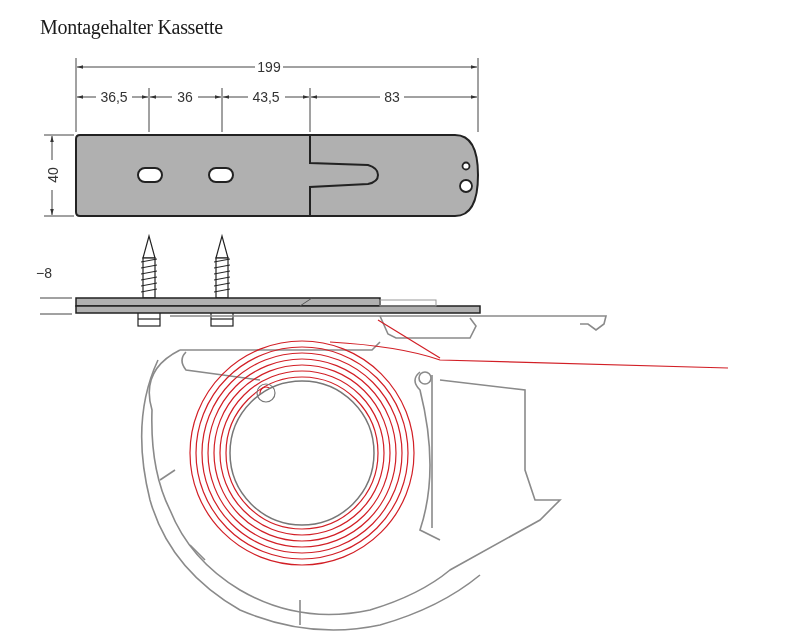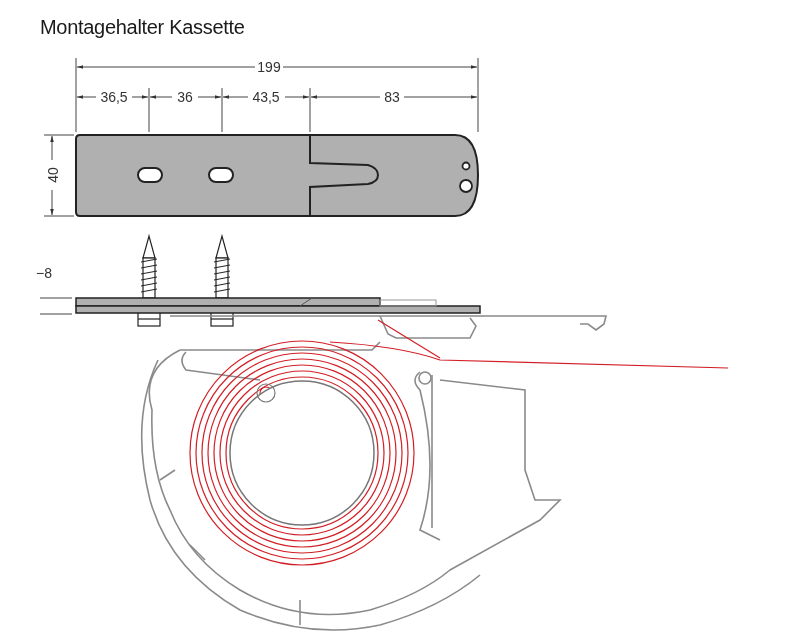--- a/index.html
+++ b/index.html
@@ -1,17 +1,17 @@
 <!DOCTYPE html>
 <html><head>
   <meta charset="utf-8">
   <style>
     html, body { margin: 0; padding: 0; background: #ffffff; }
     body { width: 799px; height: 637px; position: relative; overflow: hidden; font-family: "Liberation Sans", sans-serif; }
-    .title { position: absolute; left: 40px; top: 16px; font-family: Liberation Sans, sans-serif; font-size: 20px; color: #1a1a1a; letter-spacing: -0.3px; }
+    .title { position: absolute; left: 40px; top: 16px; font-family: Liberation Serif, serif; font-size: 20px; color: #1a1a1a; letter-spacing: -0.3px; }
     svg { position: absolute; left: 0; top: 0; }
     .dim-text { font-family: "Liberation Sans", sans-serif; font-size: 14px; fill: #333; }
   </style>
 </head>
 <body>
 
 <div class="title">Montagehalter Kassette</div>
 
 <svg width="799" height="637" viewBox="0 0 799 637">
   <defs>

